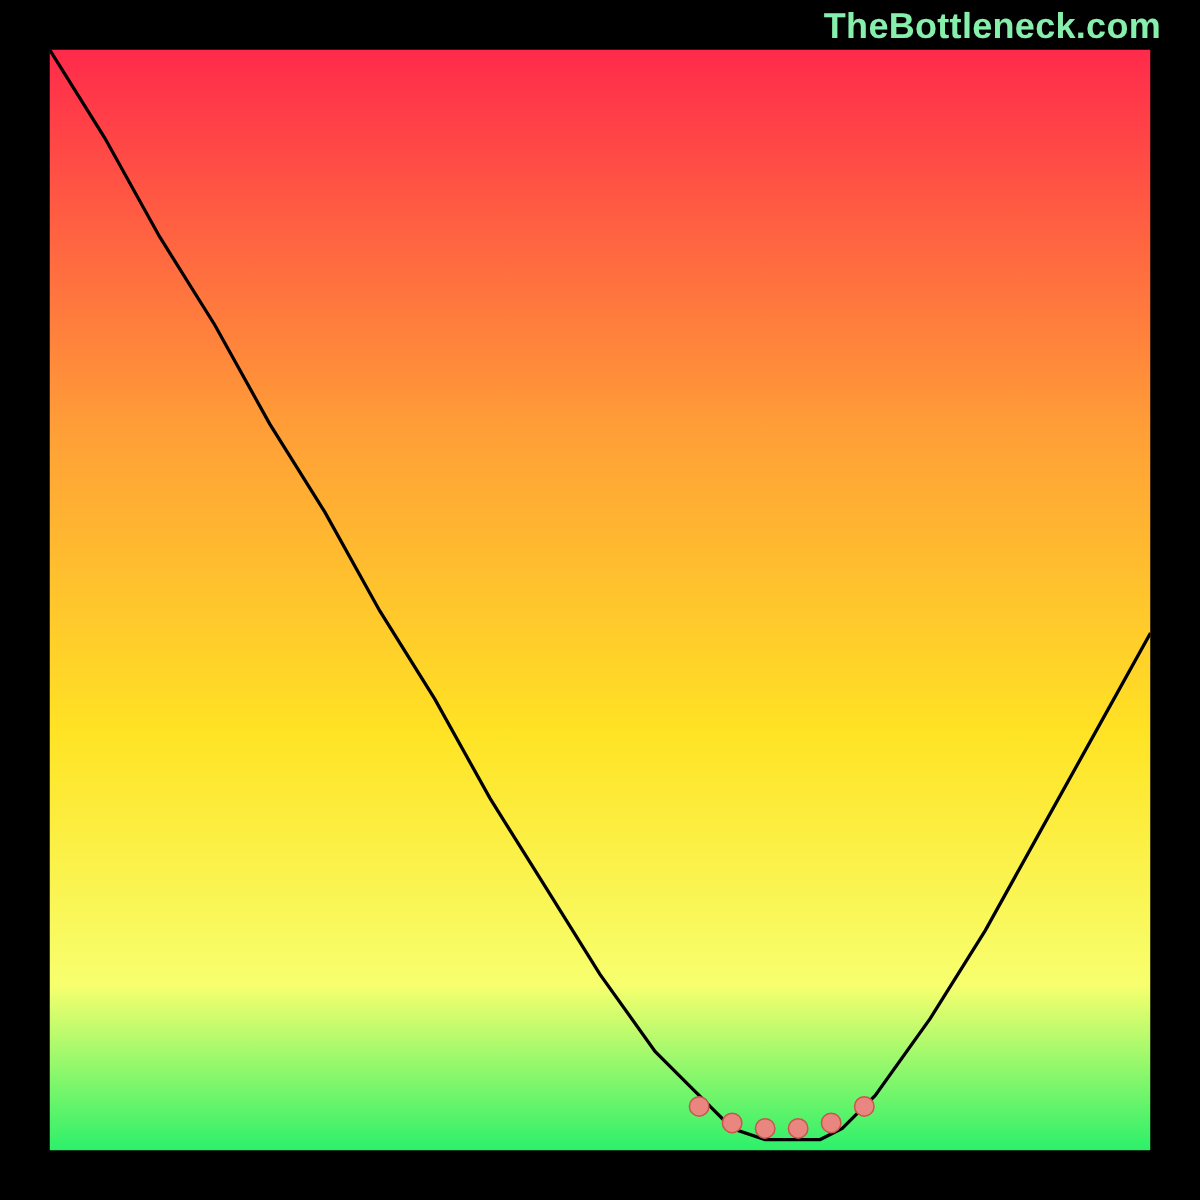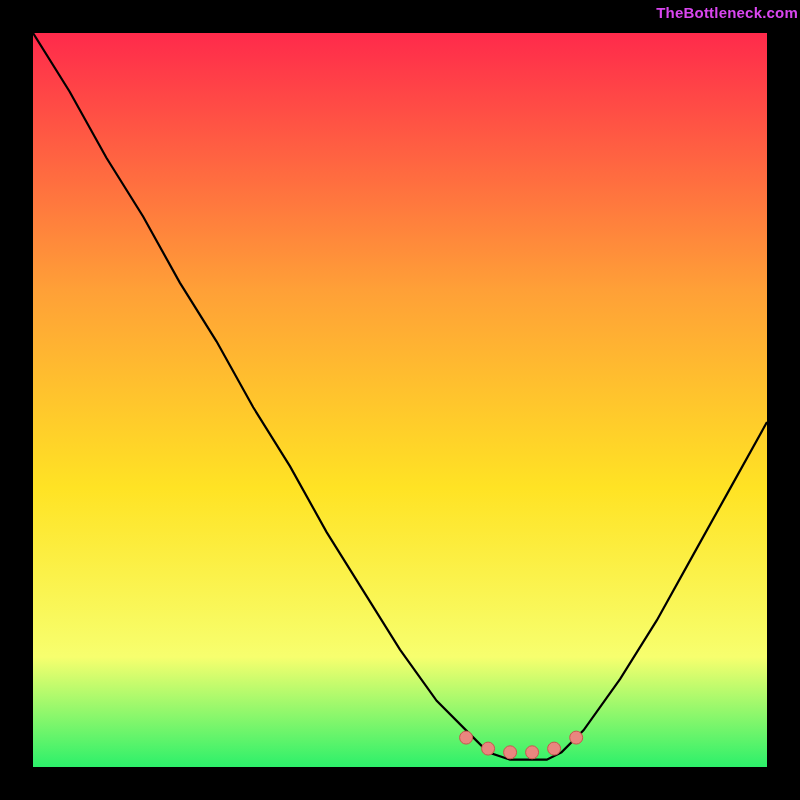--- a/index.html
+++ b/index.html
@@ -13,23 +13,23 @@
   }
   .frame {
     position: relative;
     width: 800px;
     height: 800px;
     background: #000;
   }
   .watermark {
     position: absolute;
     top: 4px;
-    right: 2px;
-    color: #d946ef;
-    font-size: 15px;
+    right: 26px;
+    color: #86efac;
+    font-size: 24px;
     font-weight: 600;
     letter-spacing: 0.2px;
     z-index: 5;
   }
   .plot {
     position: absolute;
     left: 33px;
     top: 33px;
     width: 734px;
     height: 734px;

